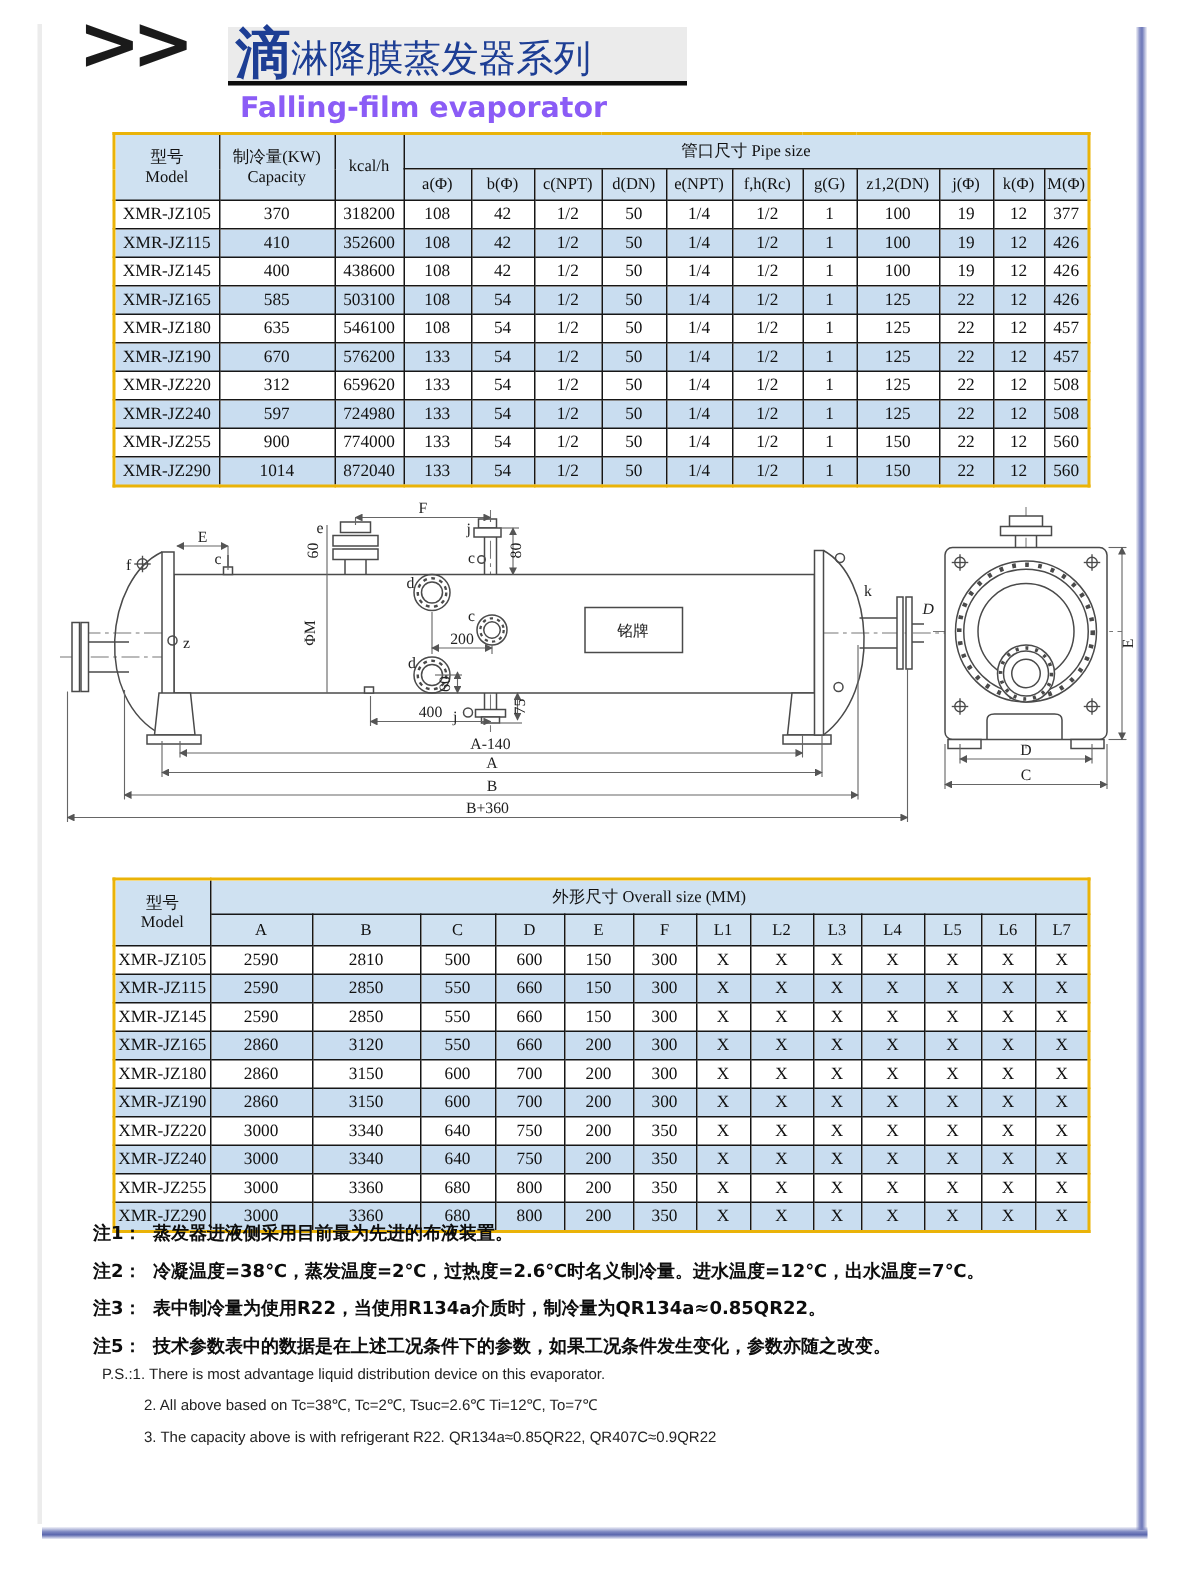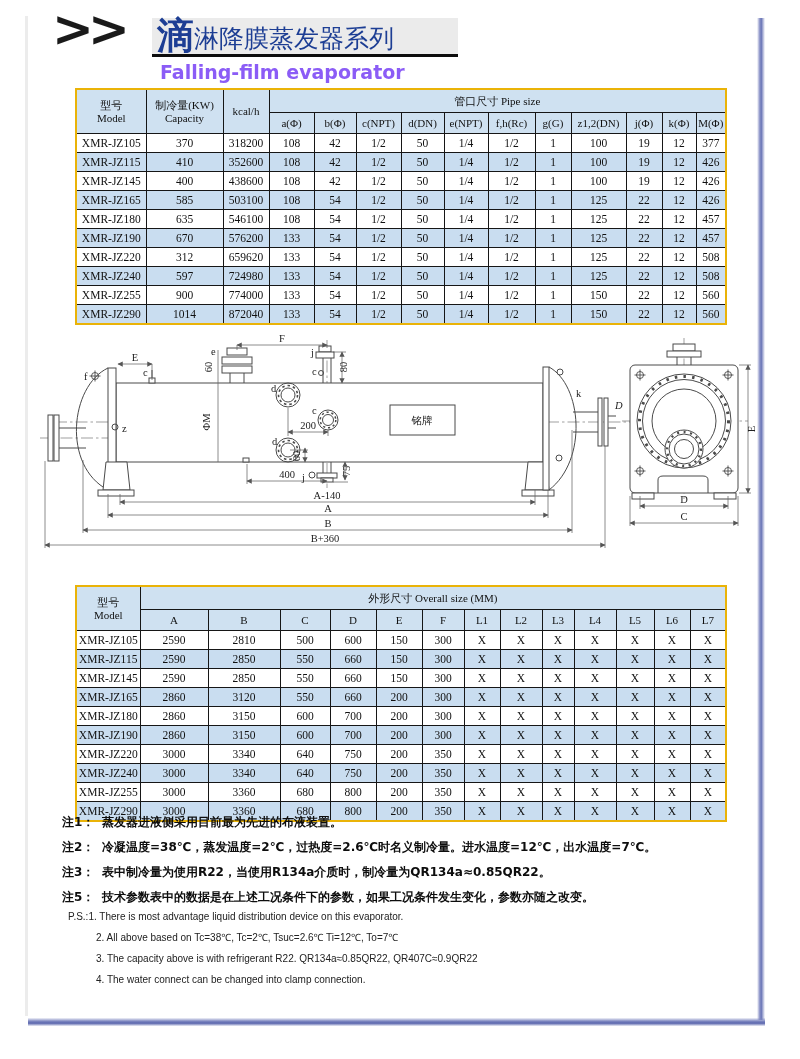--- a/index.html
+++ b/index.html
@@ -663,15 +663,14 @@
     <div class="note"><span class="note-label">注1：</span><span>蒸发器进液侧采用目前最为先进的布液装置。</span></div>
     <div class="note"><span class="note-label">注2：</span><span>冷凝温度=38℃，蒸发温度=2℃，过热度=2.6℃时名义制冷量。进水温度=12℃，出水温度=7℃。</span></div>
     <div class="note"><span class="note-label">注3：</span><span>表中制冷量为使用R22，当使用R134a介质时，制冷量为QR134a≈0.85QR22。</span></div>
     <div class="note"><span class="note-label">注5：</span><span>技术参数表中的数据是在上述工况条件下的参数，如果工况条件发生变化，参数亦随之改变。</span></div>
   </div>
 
   <div class="ps">
     <div>P.S.:1. There is most advantage liquid distribution device on this evaporator.</div>
     <div>2. All above based on Tc=38℃, Tc=2℃, Tsuc=2.6℃ Ti=12℃, To=7℃</div>
     <div>3. The capacity above is with refrigerant R22. QR134a≈0.85QR22, QR407C≈0.9QR22</div>
-    <div>4. The water connect can be changed into clamp connection.</div>
   </div>
 </div>
 
 </body></html>

